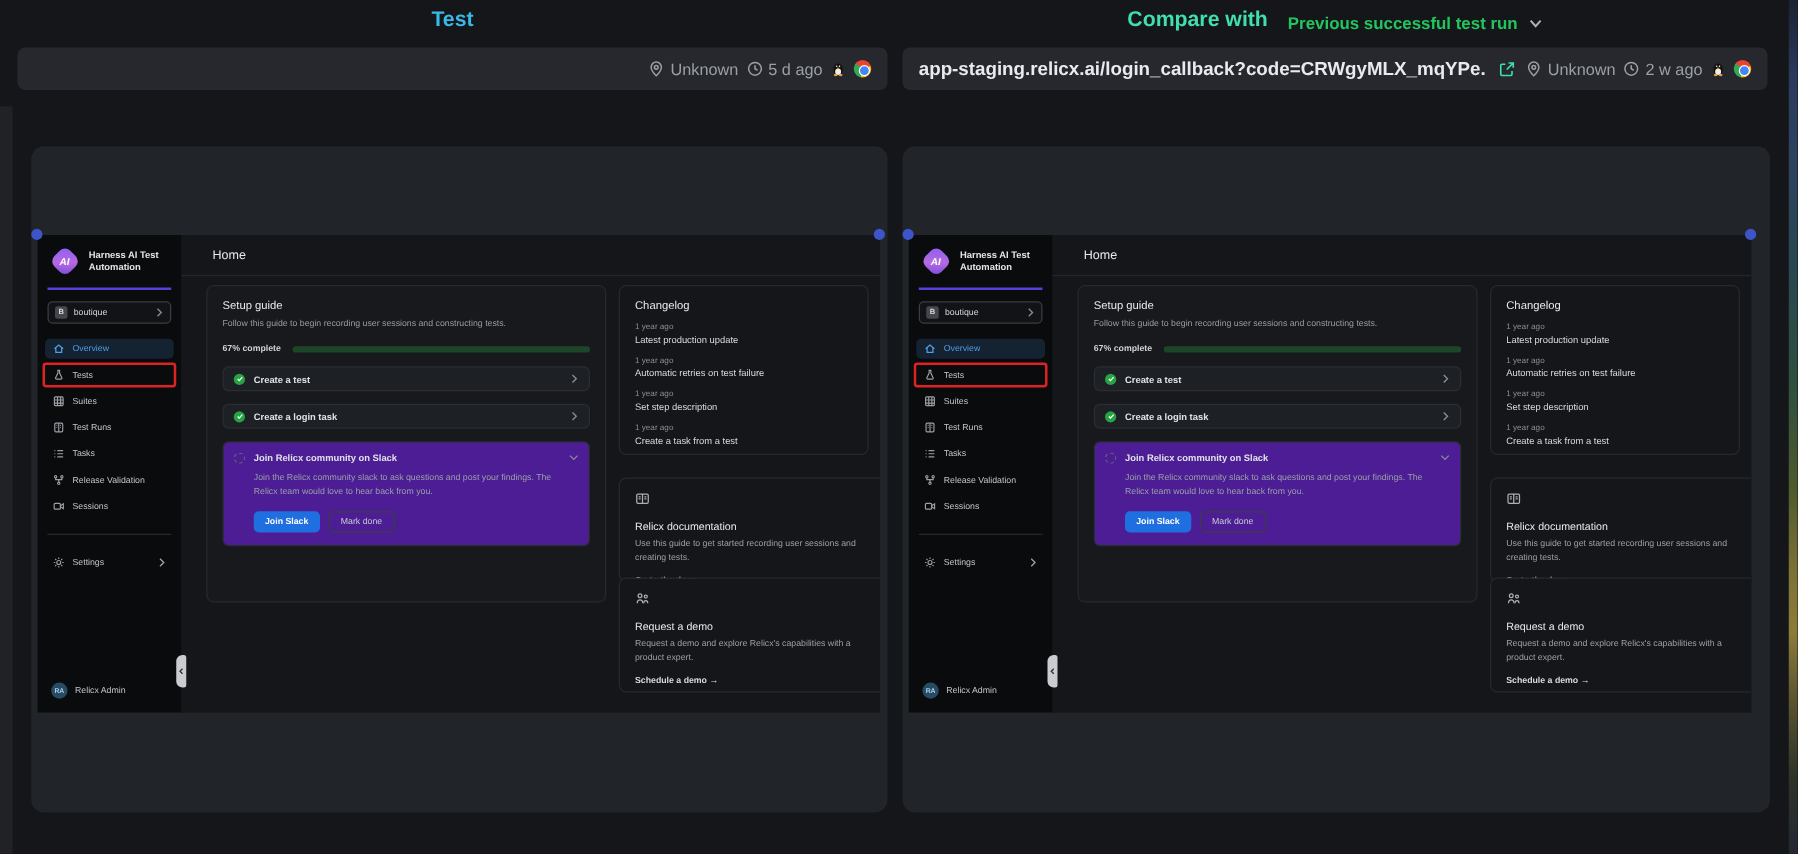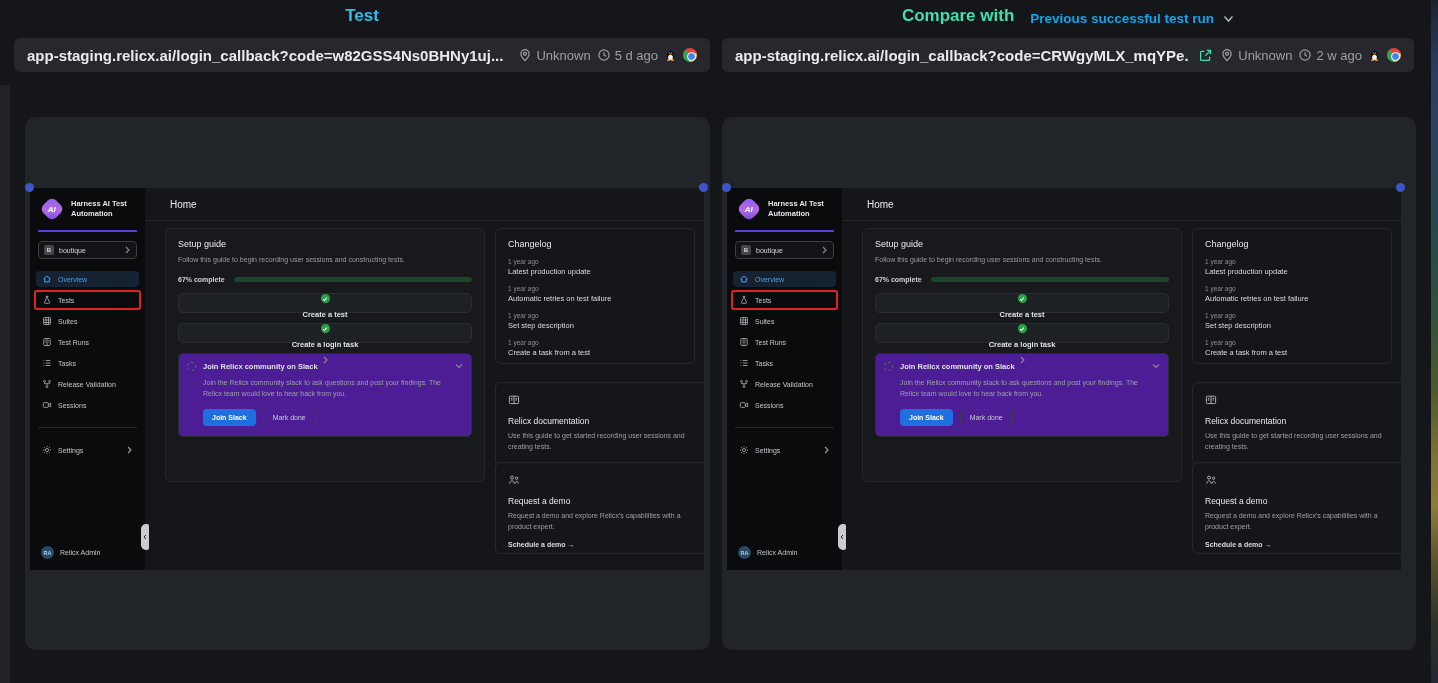--- a/index.html
+++ b/index.html
@@ -15,21 +15,21 @@
   .edge-strip-right{ position:absolute; right:0; top:0; width:7px; height:683px;
     background:linear-gradient(to bottom,#1c2230 0%,#2a3a5c 9%,#2e4160 18%,#28474f 32%,#2f4f3f 45%,#4d5a2e 57%,#7c7136 67%,#8c7c3a 74%,#5a5430 82%,#2e3328 91%,#232833 100%);
   }
   
   .half-title{ position:absolute; top:0; height:26px; display:flex; align-items:flex-end; justify-content:center; gap:16px; }
   .half-title.left{ left:14px; width:696px; }
   .half-title.right{ left:722px; width:692px; }
   .t-test{ color:var(--left-title,#38b9e8); font-size:17px; font-weight:bold; }
   .t-compare{ color:var(--compare-title,#3fdfae); font-size:17px; font-weight:bold; }
   .run-selector{ display:flex; align-items:center; gap:9px; background:none; border:none; cursor:pointer;
-    color:#0ea5e9; font-size:13.5px; font-weight:bold; font-family:inherit; }
+    color:#22c55e; font-size:13.5px; font-weight:bold; font-family:inherit; }
   .run-selector svg{ stroke:#aeb2b8; }
   
   .urlbar{ position:absolute; top:38px; height:34px; background:#26282d; border-radius:6px;
     display:flex; align-items:center; padding:0 13px; gap:8px; }
   .urlbar.left{ left:14px; width:696px; }
   .urlbar.right{ left:722px; width:692px; }
   .url-text{ font-size:15px; font-weight:bold; color:#e9eaee; white-space:nowrap; overflow:hidden; }
   .url-meta{ margin-left:auto; display:flex; align-items:center; gap:6px; }
   .meta-item{ display:flex; align-items:flex-start; gap:4px; color:#9aa0a6; font-size:13px; white-space:nowrap; }
   .meta-item svg{ stroke:#9aa0a6; }
@@ -84,21 +84,21 @@
     padding-left:25px; font-size:10px; color:#e8eaec; }
   .card{ position:absolute; background:#17191d; border:1px solid #26282c; border-radius:6px; }
   .sg-card{ left:20px; top:40px; width:320px; height:254px; padding:10px 12px; }
   .sg-title{ font-size:9px; color:#e8eaec; }
   .sg-sub{ font-size:7px; color:#989da3; margin-top:7px; }
   .sg-progress{ display:flex; align-items:center; gap:9px; margin-top:13px; }
   .sg-plabel{ font-size:7px; font-weight:bold; color:#cfd2d5; white-space:nowrap; }
   .bar{ flex:1; height:5px; border-radius:3px; background:#1d4527; overflow:hidden; }
   .fill{ height:100%; border-radius:3px; background:var(--progress-fill,#2fa84e); }
   .sg-item{ margin-top:10px; height:20px; background:#1d2024; border:1px solid #2a2d32; border-radius:5px;
-    display:flex; align-items:center; padding:0 8px; gap:7px;flex-direction:column; }
+    display:flex; align-items:center; padding:0 8px; gap:7px; }
   .check{ width:9px; height:9px; border-radius:50%; background:#27a344; flex:none;
     display:flex; align-items:center; justify-content:center; }
   .circle-empty{ width:9px; height:9px; border-radius:50%; border:1px dashed #62666c; flex:none; }
   .sg-item-label{ font-size:7.5px; font-weight:bold; color:#e0e3e6; flex:1; }
   .sg-slack{ margin-top:10px; background:#4c1d95; border:1px solid #2a2d32; border-radius:5px; padding:8px 8px 9px; }
   .slack-head{ display:flex; align-items:center; gap:7px; }
   .slack-desc{ font-size:7px; color:#9aa0a6; line-height:1.55; margin:7px 2px 0 16px; max-width:282px; }
   .slack-actions{ display:flex; gap:7px; margin:9px 0 1px 16px; }
   .btn{ font-family:inherit; font-size:7px; border-radius:4px; padding:4px 9px; cursor:pointer; }
   .btn-join{ background:var(--join-slack-bg,#1f6fe0); border:none; color:#fff; font-weight:bold; }
@@ -129,21 +129,20 @@
   <span class="t-compare">Compare with</span>
   <button class="run-selector">
     <span>Previous successful test run</span>
     <svg width="11" height="8" viewBox="0 0 11 8" fill="none" stroke-width="1.6">
         <path d="M1.5 1.5 L5.5 6 L9.5 1.5"></path>
       </svg>
   </button>
 </div>
 
 <div class="urlbar left">
-  <span class="url-text">app-staging.relicx.ai/login_callback?code=w82GSS4Ns0BHNy1uj...</span>
   <span class="url-meta">
     <span class="meta-item">
       <svg width="14" height="14" viewBox="0 0 14 14" fill="none" stroke-width="1.2">
           <path d="M7 12.6C7 12.6 2.9 8.7 2.9 5.8a4.1 4.1 0 1 1 8.2 0C11.1 8.7 7 12.6 7 12.6z"></path>
           <circle cx="7" cy="5.8" r="1.5"></circle>
         </svg>
       <span>Unknown</span>
     </span>
     <span class="meta-item">
       <svg width="14" height="14" viewBox="0 0 14 14" fill="none" stroke-width="1.2">

